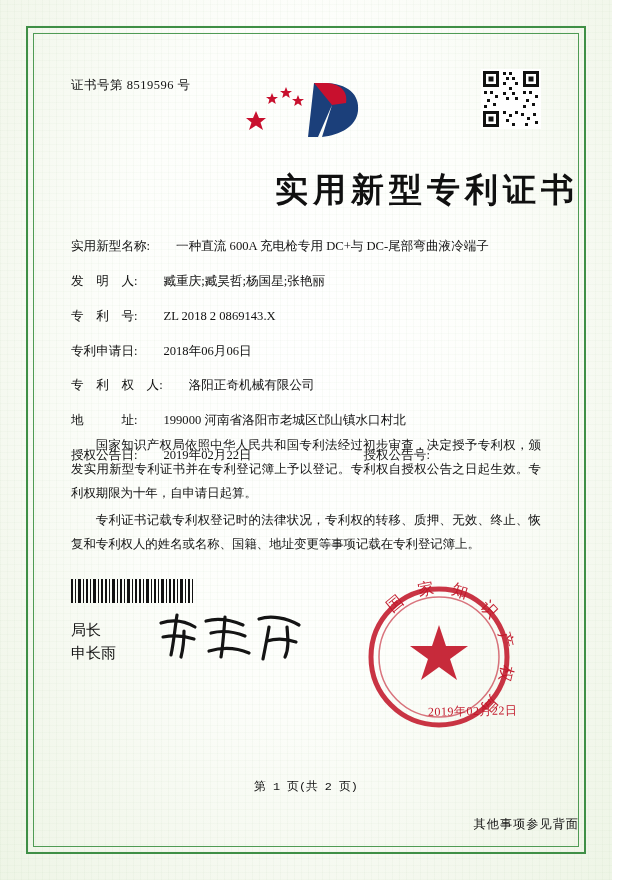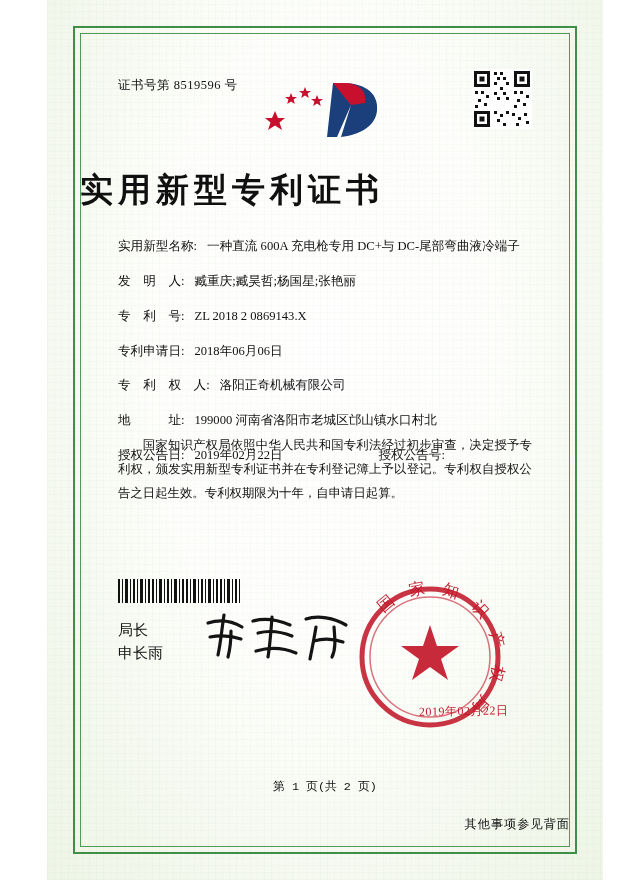--- a/index.html
+++ b/index.html
@@ -10,26 +10,25 @@
   body {
     width: 628px;
     height: 880px;
     font-family: "Liberation Serif", "DejaVu Serif", serif;
     color: #1a1a1a;
     overflow: hidden;
   }
 
   .page {
     position: relative;
-    width: 556px;
+    width: 612px;
     height: 880px;
     background:
       radial-gradient(ellipse at 50% 40%, #ffffff 0%, #fdfefb 45%, #f4f8ee 75%, #eef5e6 100%);
     box-sizing: border-box;
-    margin-left: 47px;
   }
 
   
   .page::before {
     content: "";
     position: absolute;
     inset: 0;
     background:
       repeating-linear-gradient(90deg, rgba(120,165,110,0.045) 0 1px, rgba(255,255,255,0) 1px 7px),
       repeating-linear-gradient(0deg, rgba(120,165,110,0.035) 0 1px, rgba(255,255,255,0) 1px 7px);
@@ -86,40 +85,41 @@
     top: 46px;
     width: 140px;
     height: 72px;
   }
 
   .title {
     position: absolute;
     left: 0;
     right: 0;
     top: 135px;
-    text-align: left;
+    text-align: right;
     font-size: 33px;
     font-weight: bold;
     letter-spacing: 5px;
     color: #101010;
     font-family: "DejaVu Serif", "Liberation Serif", serif;
   }
 
   .fields {
     position: absolute;
     left: 38px;
     right: 38px;
     top: 205px;
   }
   .field-row {
     display: flex;
     align-items: baseline;
     margin-bottom: 18.5px;
     font-size: 12.6px;
     line-height: 1.3;
+    gap: 16px;
   }
   .field-label {
     flex: 0 0 auto;
     white-space: pre;
     color: #111;
   }
   .field-value {
     flex: 1 1 auto;
     padding-left: 10px;
     color: #111;
@@ -329,20 +329,21 @@
       </div>
       <div class="field-row two-col">
         <span class="field-label">授权公告日:</span>
         <span class="field-value">2019年02月22日</span>
         <span class="field-label2">授权公告号:</span>
       </div>
     </div>
 
     <div class="paras">
       <p class="para">国家知识产权局依照中华人民共和国专利法经过初步审查，决定授予专利权，颁发实用新型专利证书并在专利登记簿上予以登记。专利权自授权公告之日起生效。专利权期限为十年，自申请日起算。</p>
+      <p class="para">专利证书记载专利权登记时的法律状况，专利权的转移、质押、无效、终止、恢复和专利权人的姓名或名称、国籍、地址变更等事项记载在专利登记簿上。</p>
     </div>
 
     <div class="barcode">
       <svg viewBox="0 0 122 24" width="122" height="24" aria-hidden="true">
         <g fill="#111111">
           <rect x="0" y="0" width="2" height="24"></rect>
             <rect x="4" y="0" width="1" height="24"></rect>
           <rect x="7" y="0" width="3" height="24"></rect>
             <rect x="12" y="0" width="1" height="24"></rect>
           <rect x="15" y="0" width="2" height="24"></rect>

